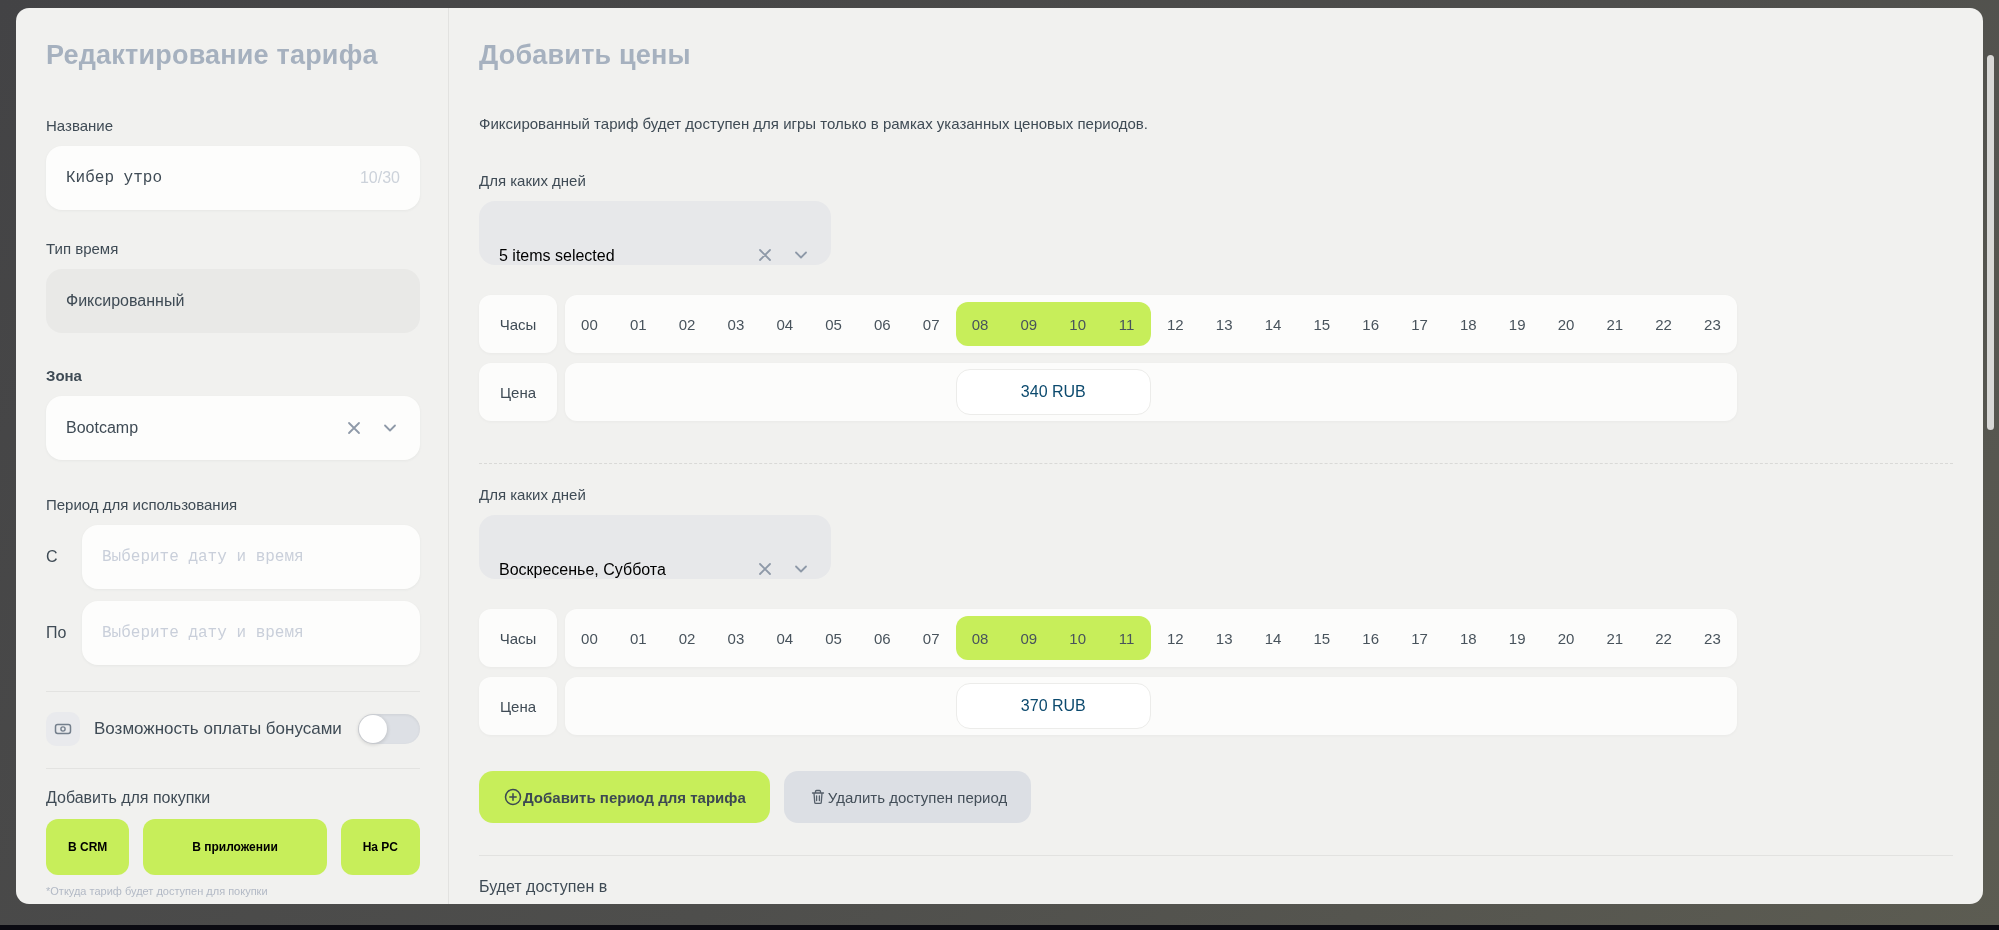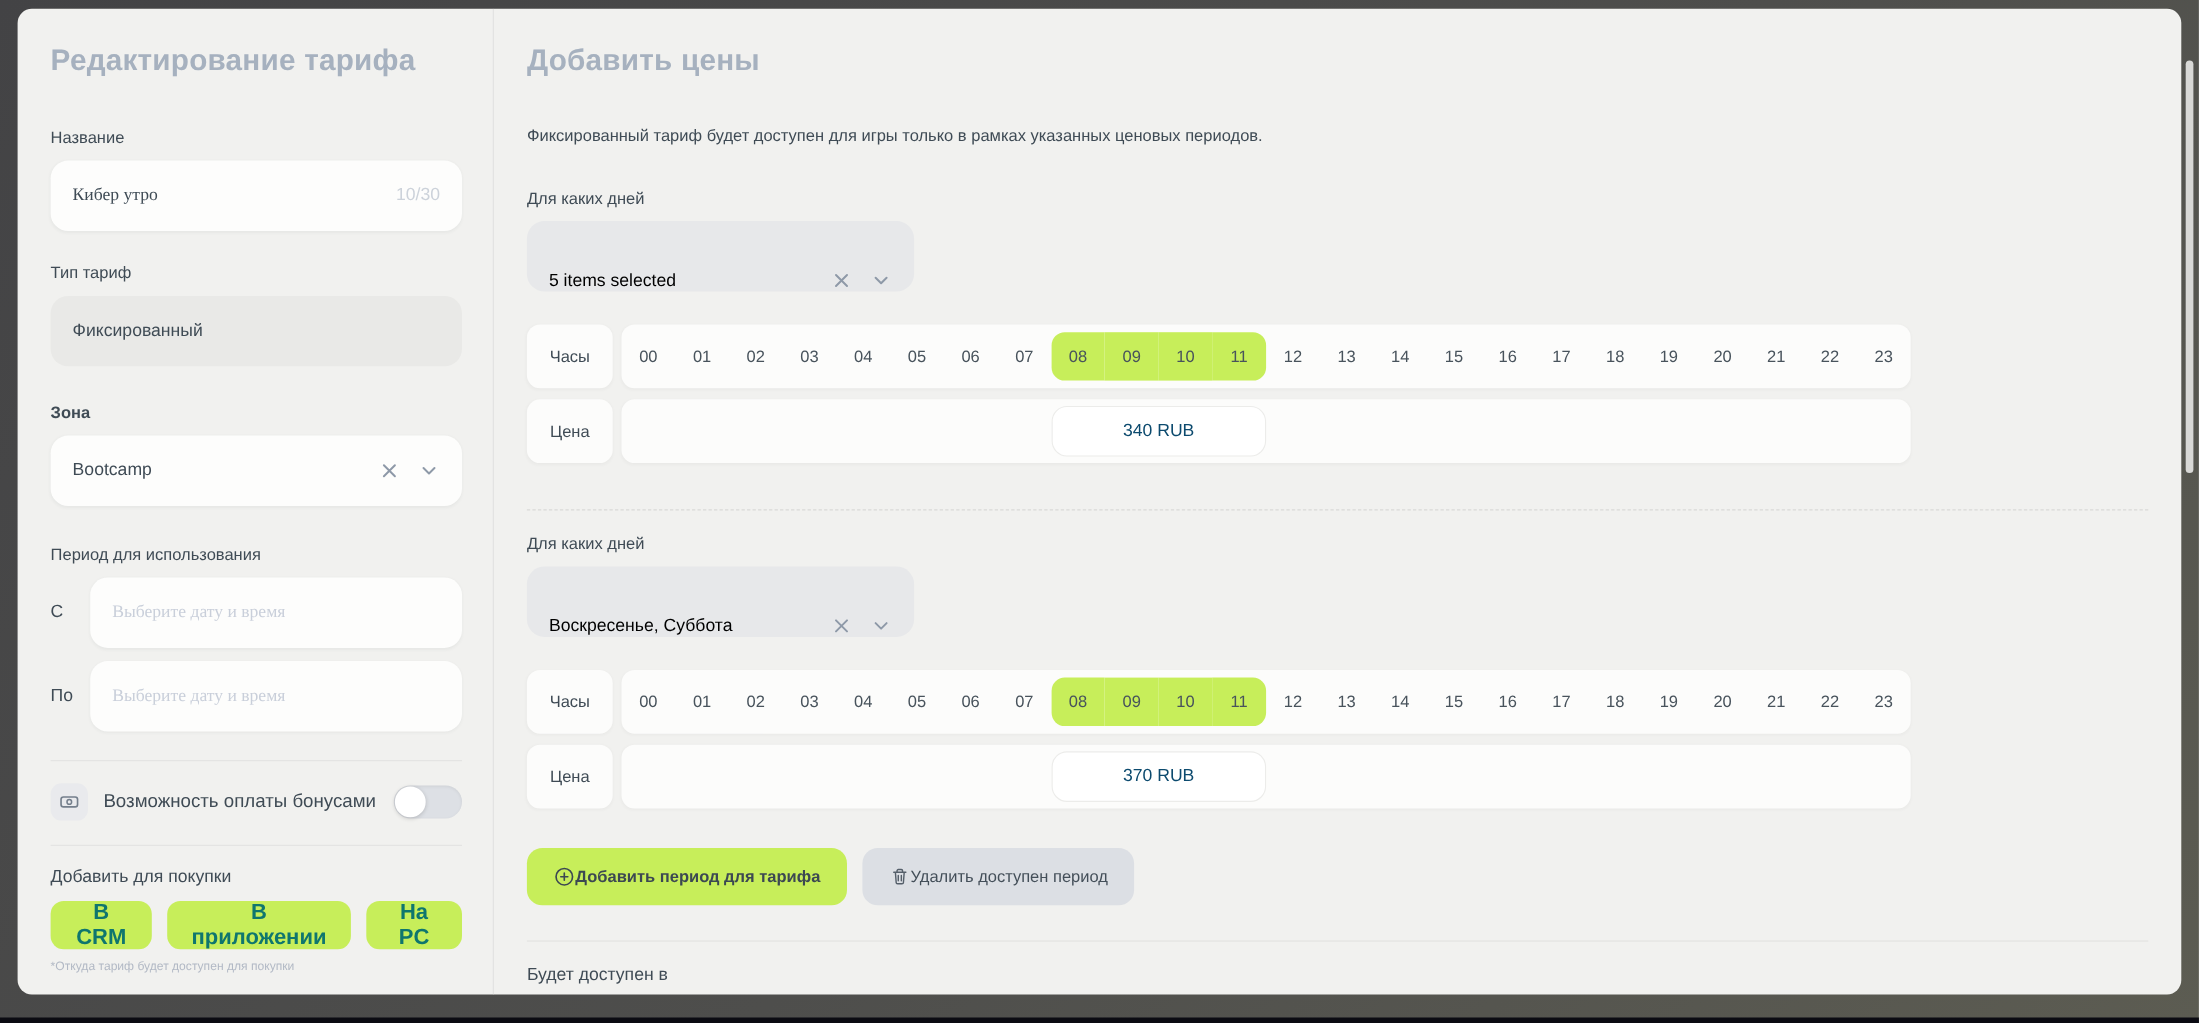--- a/index.html
+++ b/index.html
@@ -36,21 +36,21 @@
   .lbl-period{ margin-top:36px; }
 
   .card{
     margin-top:12px; height:64px; border-radius:16px; background:#fdfdfc;
     box-shadow:0 1px 3px rgba(40,50,60,.05);
     display:flex; align-items:center; padding:0 20px; font-size:16px; color:#3f4b55;
   }
   .card.disabled{ background:#e9e9e7; box-shadow:none; }
   .card input{
     border:none; outline:none; background:transparent; flex:1;
-    font-family:Liberation Serif, serif; font-size:16px; color:#3f4b55; min-width:0;
+    font-family:Liberation Mono, monospace; font-size:16px; color:#3f4b55; min-width:0;
   }
   .card input::placeholder{ color:#c9cfda; }
   .counter{ font-size:16px; color:#ccd2da; margin-left:10px; }
 
   .select-icons{ margin-left:auto; display:flex; align-items:center; gap:16px; }
   .icon-btn{ width:20px; height:20px; display:flex; align-items:center; justify-content:center; cursor:pointer; }
   .icon-btn svg{ display:block; }
 
   .date-row{ display:flex; align-items:center; margin-top:12px; }
   .date-row .date-lbl{ width:36px; font-size:16px; color:#3f4b55; flex:0 0 36px; }
@@ -71,22 +71,22 @@
   }
   .toggle .knob{
     position:absolute; left:1px; top:1px; width:28px; height:28px; border-radius:50%;
     background:#fff; box-shadow:0 1px 4px rgba(0,0,0,.18);
   }
 
   .lbl-visibility{ margin-top:20px; font-size:16px; }
   .vis-buttons{ display:flex; gap:14px; margin-top:12px; }
   .btn-green{
     background:var(--accent-green,#c7ee5a); border:none; border-radius:12px;
-    height:44px; padding:0 22px; font-family:inherit; font-size:20px; font-weight:bold;
-    color:#0f766e; cursor:pointer; display:flex; align-items:center; justify-content:center;
+    height:56px; padding:0 22px; font-family:inherit; font-size:12px; font-weight:bold;
+    color:#000000; cursor:pointer; display:flex; align-items:center; justify-content:center;
   }
   .vis-buttons .btn-green:nth-child(2){ flex:1; }
   .vis-note{ margin-top:10px; font-size:11px; color:#b2b9c5; }
 
   
   .main{ flex:1; padding:26px 30px 0 30px; position:relative; }
   .main .panel-title{ margin-top:6px; }
   .main-desc{ margin-top:44px; font-size:15px; color:#3f4b55; }
   .days-label{ margin-top:40px; }
   .days-label.second{ margin-top:22px; }
@@ -143,21 +143,21 @@
 
   <div class="sidebar">
     <div class="panel-title">Редактирование тарифа</div>
 
     <div class="form-label lbl-name">Название</div>
     <div class="card">
       <input type="text" value="Кибер утро" style="">
       <span class="counter">10/30</span>
     </div>
 
-    <div class="form-label lbl-type">Тип тариф</div>
+    <div class="form-label lbl-type">Тип время</div>
     <div class="card disabled">
       <span>Фиксированный</span>
     </div>
 
     <div class="form-label lbl-zone">Зона</div>
     <div class="card">
       <span>Bootcamp</span>
       <span class="select-icons">
         <span class="icon-btn">
           <svg width="18" height="18" viewBox="0 0 18 18">

